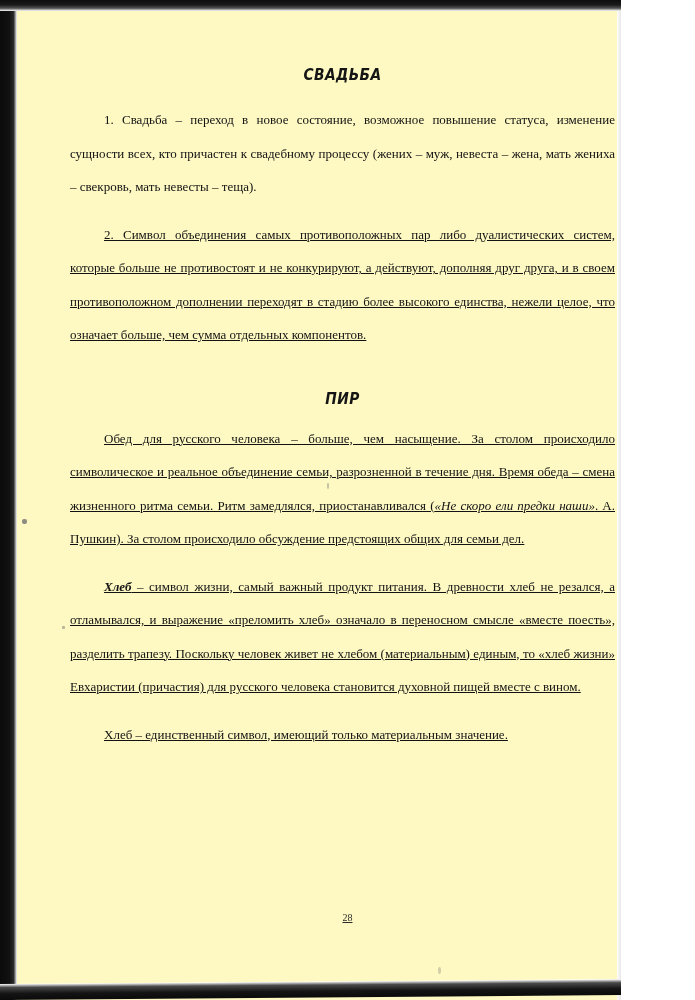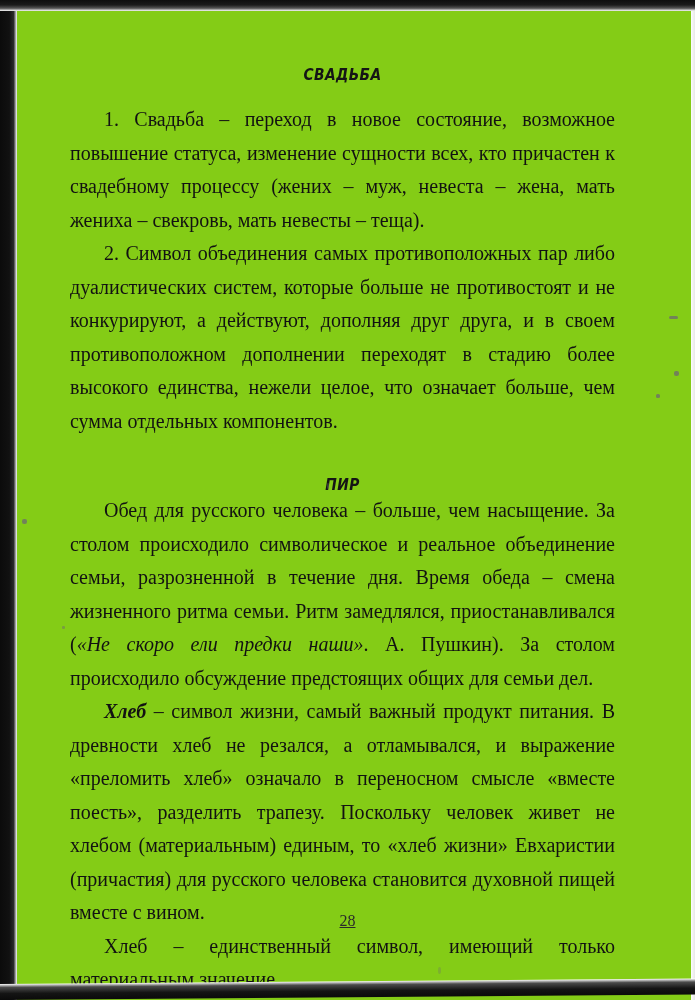--- a/index.html
+++ b/index.html
@@ -3,23 +3,23 @@
 <meta charset="utf-8">
 <style>
   html, body {
     margin: 0;
     padding: 0;
     background: #ffffff;
   }
 
   .scan-page {
     position: relative;
-    width: 695px;
+    width: 621px;
     height: 1000px;
-    background: #84cc16;
+    background: #fef9c3;
     overflow: hidden;
     font-family: "Liberation Serif", "DejaVu Serif", serif;
     color: #101010;
   }
 
   
   .edge-left {
     position: absolute;
     left: 0; top: 0;
     width: 17px; height: 1000px;
@@ -77,41 +77,41 @@
     color: #151515;
     transform: scaleX(0.92) scaleY(1.06);
   }
 
   #heading-svadba { margin: 66px 0 0 0; }
   #heading-pir    { margin: 38px 0 0 0; }
 
   p.body-par {
     text-align: justify;
     text-justify: inter-word;
-    font-size: 20px;
+    font-size: 13px;
     line-height: 33.5px;
     margin: 0;
     text-indent: 34px;
     color: #121212;
     hyphens: manual;
   }
 
   p.first-after-heading { margin-top: 19px; }
-  p.follow { margin-top: 0; }
+  p.follow { margin-top: 14px; text-decoration: underline; }
 
   em.italic-quote { font-style: italic; }
   em.bold-italic-term { font-style: italic; font-weight: 700; }
 
   .page-number {
     position: absolute;
     left: 0;
     top: 912px;
     width: 695px;
     text-align: center;
-    font-size: 16px;
+    font-size: 10px;
     color: #2a2a2a;
     z-index: 2;
     text-decoration: underline;
   }
 </style>
 </head>
 <body>
 
 <div class="scan-page">
 

